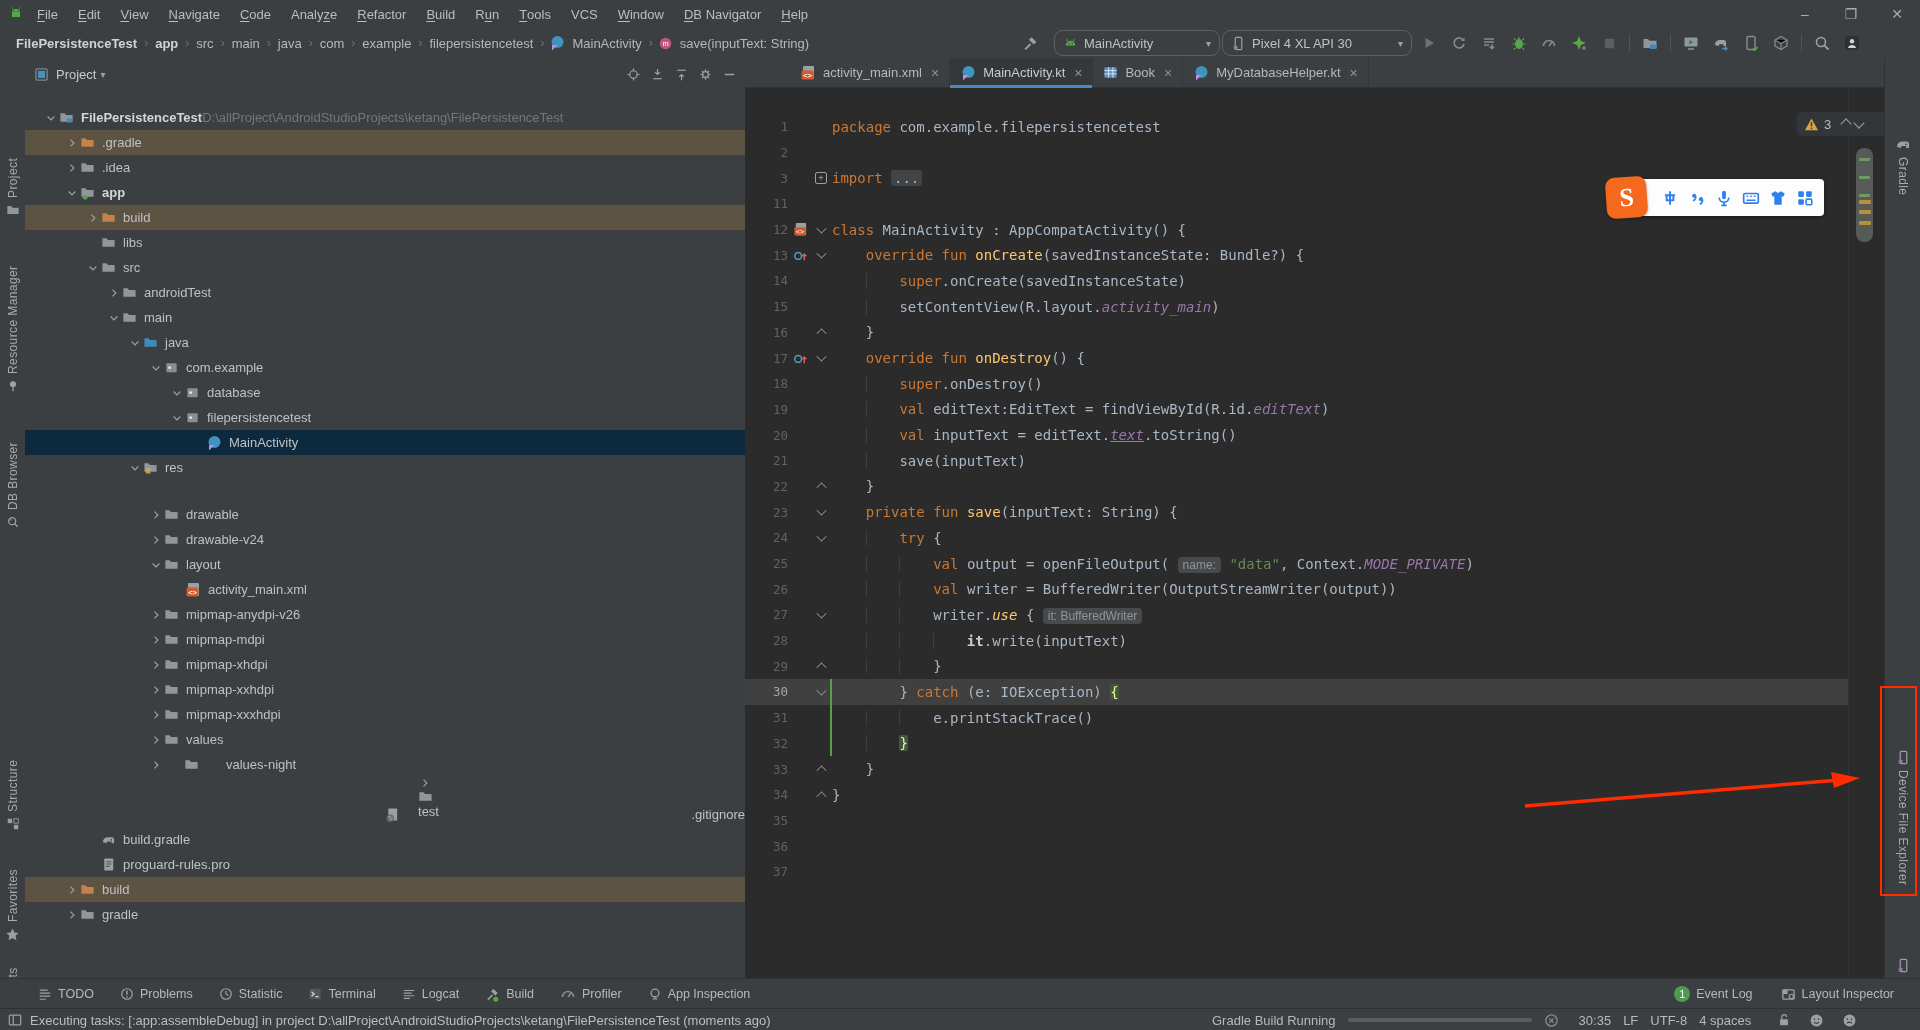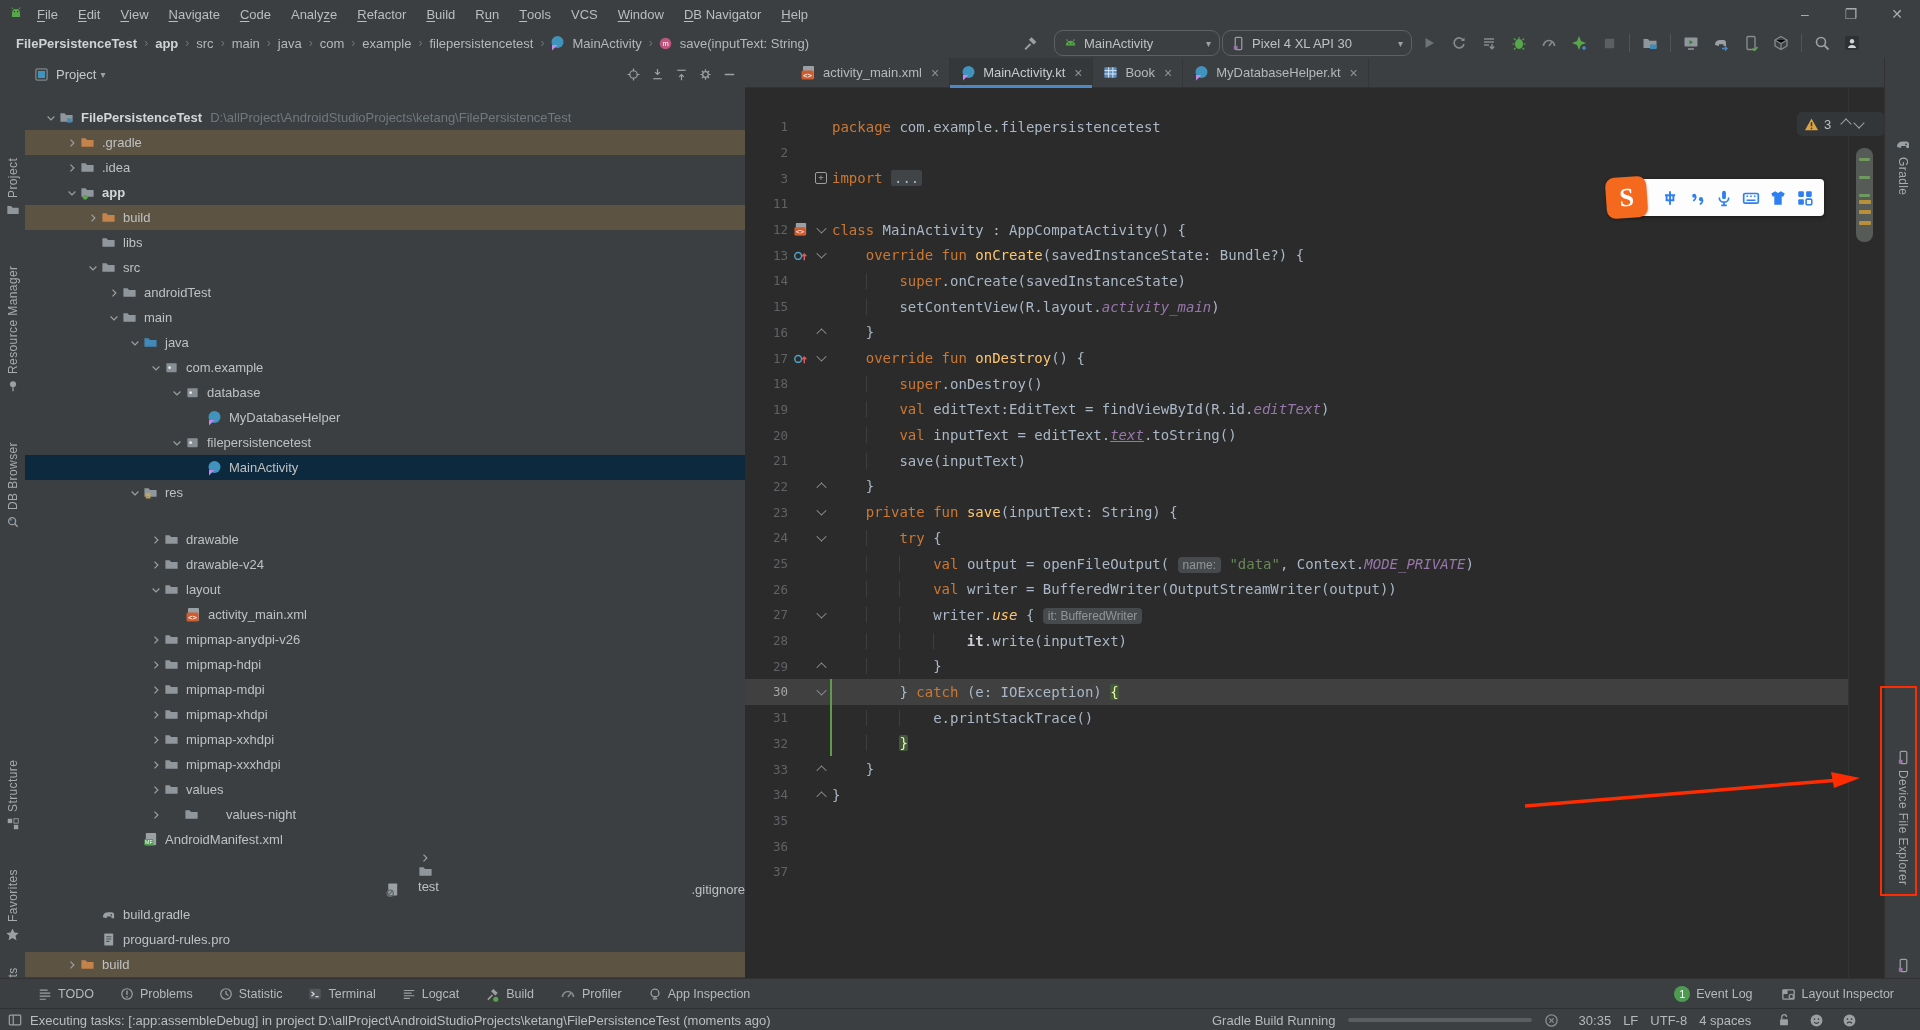--- a/index.html
+++ b/index.html
@@ -42,21 +42,21 @@
   
   #project-panel{left:25px;top:58px;width:720px;height:920px;background:#3c3f41;border-right:1px solid #323232;overflow:hidden;}
   #panel-header{position:absolute;left:0;top:0;width:100%;height:32px;display:flex;align-items:center;padding-left:9px;box-sizing:border-box;}
   #panel-header .title{margin:0 4px 0 7px;color:#c7cacc;}
   #panel-actions{position:absolute;right:8px;top:0;height:32px;display:flex;align-items:center;gap:9px;}
   #tree{position:absolute;left:0;top:47px;width:100%;}
   .trow{height:25px;display:flex;align-items:center;white-space:nowrap;box-sizing:border-box;}
   .trow .chev{width:17px;display:flex;justify-content:center;}
   .trow .lbl{margin-left:7px;color:#bec1c3;}
   .trow .lbl.bold{font-weight:bold;color:#d3d6d8;}
-  .trow .path{margin-left:8px;color:#70787d;}
+  .trow .path{color:#70787d;}
   .trow.hl-tan{background:#5c5343;align-items:center;}
   .trow.hl-sel{background:#0d293e;}
 
   
   #editor{left:745px;top:58px;width:1139px;height:920px;background:#2b2b2b;}
   #tabbar{position:absolute;left:0;top:0;width:100%;height:30px;background:#3c3f41;border-bottom:1px solid #323232;display:flex;padding-left:45px;box-sizing:border-box;}
   .tab{display:flex;align-items:center;gap:7px;padding:0 10px;color:#b6b9bb;border-right:1px solid #343738;position:relative;}
   .tab.sel{background:#35383b;color:#c8cbcd;}
   .tab.sel:after{content:"";position:absolute;left:0;bottom:-1px;width:100%;height:3px;background:#4a88c7;}
   .tab .x{color:#8f9396;font-size:14px;margin-left:2px;}
@@ -609,54 +609,43 @@
             </svg>
           </span>
           <span class="ic">
             <svg width="15" height="15" viewBox="0 0 16 16">
               <rect x="2.5" y="3.5" width="11" height="9.5" rx="1" fill="#888f94"></rect>
               <circle cx="6" cy="8.2" r="1.5" fill="#e4e6e7"></circle>
             </svg>
           </span>
           <span class="lbl">database</span>
         </div>
-        <div class="trow" style="padding-left: 164px;">
+        <div class="trow" style="padding-left: 143px;">
+          <span class="chev">
+            <svg width="12" height="12" viewBox="0 0 16 16">
+              <path d="M3.5 6 8 10.5 12.5 6" stroke="#9da0a2" stroke-width="1.6" fill="none"></path>
+            </svg>
+          </span>
+          <span class="ic">
+            <svg width="15" height="15" viewBox="0 0 16 16">
+              <rect x="2.5" y="3.5" width="11" height="9.5" rx="1" fill="#888f94"></rect>
+              <circle cx="6" cy="8.2" r="1.5" fill="#e4e6e7"></circle>
+            </svg>
+          </span>
+          <span class="lbl">filepersistencetest</span>
+        </div>
+        <div class="trow hl-sel" style="padding-left: 164px;">
           <span class="chev"></span>
           <span class="ic">
             <svg width="16" height="16" viewBox="0 0 16 16">
               <circle cx="8.5" cy="7" r="6" fill="#3f93bc"></circle>
               <path d="M5.5 4.5A3.8 3.8 0 0 0 5.5 9.5 3.8 3.8 0 0 1 5.5 4.5" fill="#cfe6f2"></path>
               <path d="M3 15.5v-5.5h5.5z" fill="#c586f0"></path>
             </svg>
           </span>
-          <span class="lbl">MyDatabaseHelper</span>
-        </div>
-        <div class="trow" style="padding-left: 143px;">
-          <span class="chev">
-            <svg width="12" height="12" viewBox="0 0 16 16">
-              <path d="M3.5 6 8 10.5 12.5 6" stroke="#9da0a2" stroke-width="1.6" fill="none"></path>
-            </svg>
-          </span>
-          <span class="ic">
-            <svg width="15" height="15" viewBox="0 0 16 16">
-              <rect x="2.5" y="3.5" width="11" height="9.5" rx="1" fill="#888f94"></rect>
-              <circle cx="6" cy="8.2" r="1.5" fill="#e4e6e7"></circle>
-            </svg>
-          </span>
-          <span class="lbl">filepersistencetest</span>
-        </div>
-        <div class="trow hl-sel" style="padding-left: 164px;">
-          <span class="chev"></span>
-          <span class="ic">
-            <svg width="16" height="16" viewBox="0 0 16 16">
-              <circle cx="8.5" cy="7" r="6" fill="#3f93bc"></circle>
-              <path d="M5.5 4.5A3.8 3.8 0 0 0 5.5 9.5 3.8 3.8 0 0 1 5.5 4.5" fill="#cfe6f2"></path>
-              <path d="M3 15.5v-5.5h5.5z" fill="#c586f0"></path>
-            </svg>
-          </span>
           <span class="lbl">MainActivity</span>
         </div>
         <div class="trow" style="padding-left: 101px;">
           <span class="chev">
             <svg width="12" height="12" viewBox="0 0 16 16">
               <path d="M3.5 6 8 10.5 12.5 6" stroke="#9da0a2" stroke-width="1.6" fill="none"></path>
             </svg>
           </span>
           <span class="ic">
             <svg width="15" height="15" viewBox="0 0 16 16">
@@ -735,110 +724,86 @@
           <span class="chev">
             <svg width="12" height="12" viewBox="0 0 16 16">
               <path d="M6 3.5 10.5 8 6 12.5" stroke="#9da0a2" stroke-width="1.6" fill="none"></path>
             </svg>
           </span>
           <span class="ic">
             <svg width="15" height="15" viewBox="0 0 16 16">
               <path d="M1.5 3.5h4.4l1.6 1.8h7v7.2h-13z" fill="#8f979c"></path>
             </svg>
           </span>
-          <span class="lbl">mipmap-hdpi</span>
+          <span class="lbl">mipmap-mdpi</span>
         </div>
         <div class="trow" style="padding-left: 122px;">
           <span class="chev">
             <svg width="12" height="12" viewBox="0 0 16 16">
               <path d="M6 3.5 10.5 8 6 12.5" stroke="#9da0a2" stroke-width="1.6" fill="none"></path>
             </svg>
           </span>
           <span class="ic">
             <svg width="15" height="15" viewBox="0 0 16 16">
               <path d="M1.5 3.5h4.4l1.6 1.8h7v7.2h-13z" fill="#8f979c"></path>
             </svg>
           </span>
-          <span class="lbl">mipmap-mdpi</span>
+          <span class="lbl">mipmap-xhdpi</span>
         </div>
         <div class="trow" style="padding-left: 122px;">
           <span class="chev">
             <svg width="12" height="12" viewBox="0 0 16 16">
               <path d="M6 3.5 10.5 8 6 12.5" stroke="#9da0a2" stroke-width="1.6" fill="none"></path>
             </svg>
           </span>
           <span class="ic">
             <svg width="15" height="15" viewBox="0 0 16 16">
               <path d="M1.5 3.5h4.4l1.6 1.8h7v7.2h-13z" fill="#8f979c"></path>
             </svg>
           </span>
-          <span class="lbl">mipmap-xhdpi</span>
+          <span class="lbl">mipmap-xxhdpi</span>
         </div>
         <div class="trow" style="padding-left: 122px;">
           <span class="chev">
             <svg width="12" height="12" viewBox="0 0 16 16">
               <path d="M6 3.5 10.5 8 6 12.5" stroke="#9da0a2" stroke-width="1.6" fill="none"></path>
             </svg>
           </span>
           <span class="ic">
             <svg width="15" height="15" viewBox="0 0 16 16">
               <path d="M1.5 3.5h4.4l1.6 1.8h7v7.2h-13z" fill="#8f979c"></path>
             </svg>
           </span>
-          <span class="lbl">mipmap-xxhdpi</span>
+          <span class="lbl">mipmap-xxxhdpi</span>
         </div>
         <div class="trow" style="padding-left: 122px;">
           <span class="chev">
             <svg width="12" height="12" viewBox="0 0 16 16">
               <path d="M6 3.5 10.5 8 6 12.5" stroke="#9da0a2" stroke-width="1.6" fill="none"></path>
             </svg>
           </span>
           <span class="ic">
             <svg width="15" height="15" viewBox="0 0 16 16">
               <path d="M1.5 3.5h4.4l1.6 1.8h7v7.2h-13z" fill="#8f979c"></path>
             </svg>
           </span>
-          <span class="lbl">mipmap-xxxhdpi</span>
-        </div>
-        <div class="trow" style="padding-left: 122px;">
-          <span class="chev">
-            <svg width="12" height="12" viewBox="0 0 16 16">
-              <path d="M6 3.5 10.5 8 6 12.5" stroke="#9da0a2" stroke-width="1.6" fill="none"></path>
-            </svg>
-          </span>
-          <span class="ic">
-            <svg width="15" height="15" viewBox="0 0 16 16">
-              <path d="M1.5 3.5h4.4l1.6 1.8h7v7.2h-13z" fill="#8f979c"></path>
-            </svg>
-          </span>
           <span class="lbl">values</span>
         </div>
         <div class="trow" style="padding-left: 122px; gap: 20px;">
           <span class="chev">
             <svg width="12" height="12" viewBox="0 0 16 16">
               <path d="M6 3.5 10.5 8 6 12.5" stroke="#9da0a2" stroke-width="1.6" fill="none"></path>
             </svg>
           </span>
           <span class="ic">
             <svg width="15" height="15" viewBox="0 0 16 16">
               <path d="M1.5 3.5h4.4l1.6 1.8h7v7.2h-13z" fill="#8f979c"></path>
             </svg>
           </span>
           <span class="lbl">values-night</span>
-        </div>
-        <div class="trow" style="padding-left: 101px;">
-          <span class="chev"></span>
-          <span class="ic">
-            <svg width="15" height="15" viewBox="0 0 16 16">
-              <rect x="3" y="1" width="11" height="13" rx="1" fill="#9aa0a4"></rect>
-              <rect x="1.5" y="7.5" width="9.5" height="7" rx="1" fill="#4b9e4f"></rect>
-              <text x="6.2" y="13" font-size="5.5" fill="#fff" text-anchor="middle" font-family="Liberation Sans,sans-serif">MF</text>
-            </svg>
-          </span>
-          <span class="lbl">AndroidManifest.xml</span>
         </div>
         <div class="trow" style="padding-left: 80px; flex-direction: column;">
           <span class="chev">
             <svg width="12" height="12" viewBox="0 0 16 16">
               <path d="M6 3.5 10.5 8 6 12.5" stroke="#9da0a2" stroke-width="1.6" fill="none"></path>
             </svg>
           </span>
           <span class="ic">
             <svg width="15" height="15" viewBox="0 0 16 16">
               <path d="M1.5 3.5h4.4l1.6 1.8h7v7.2h-13z" fill="#8f979c"></path>

